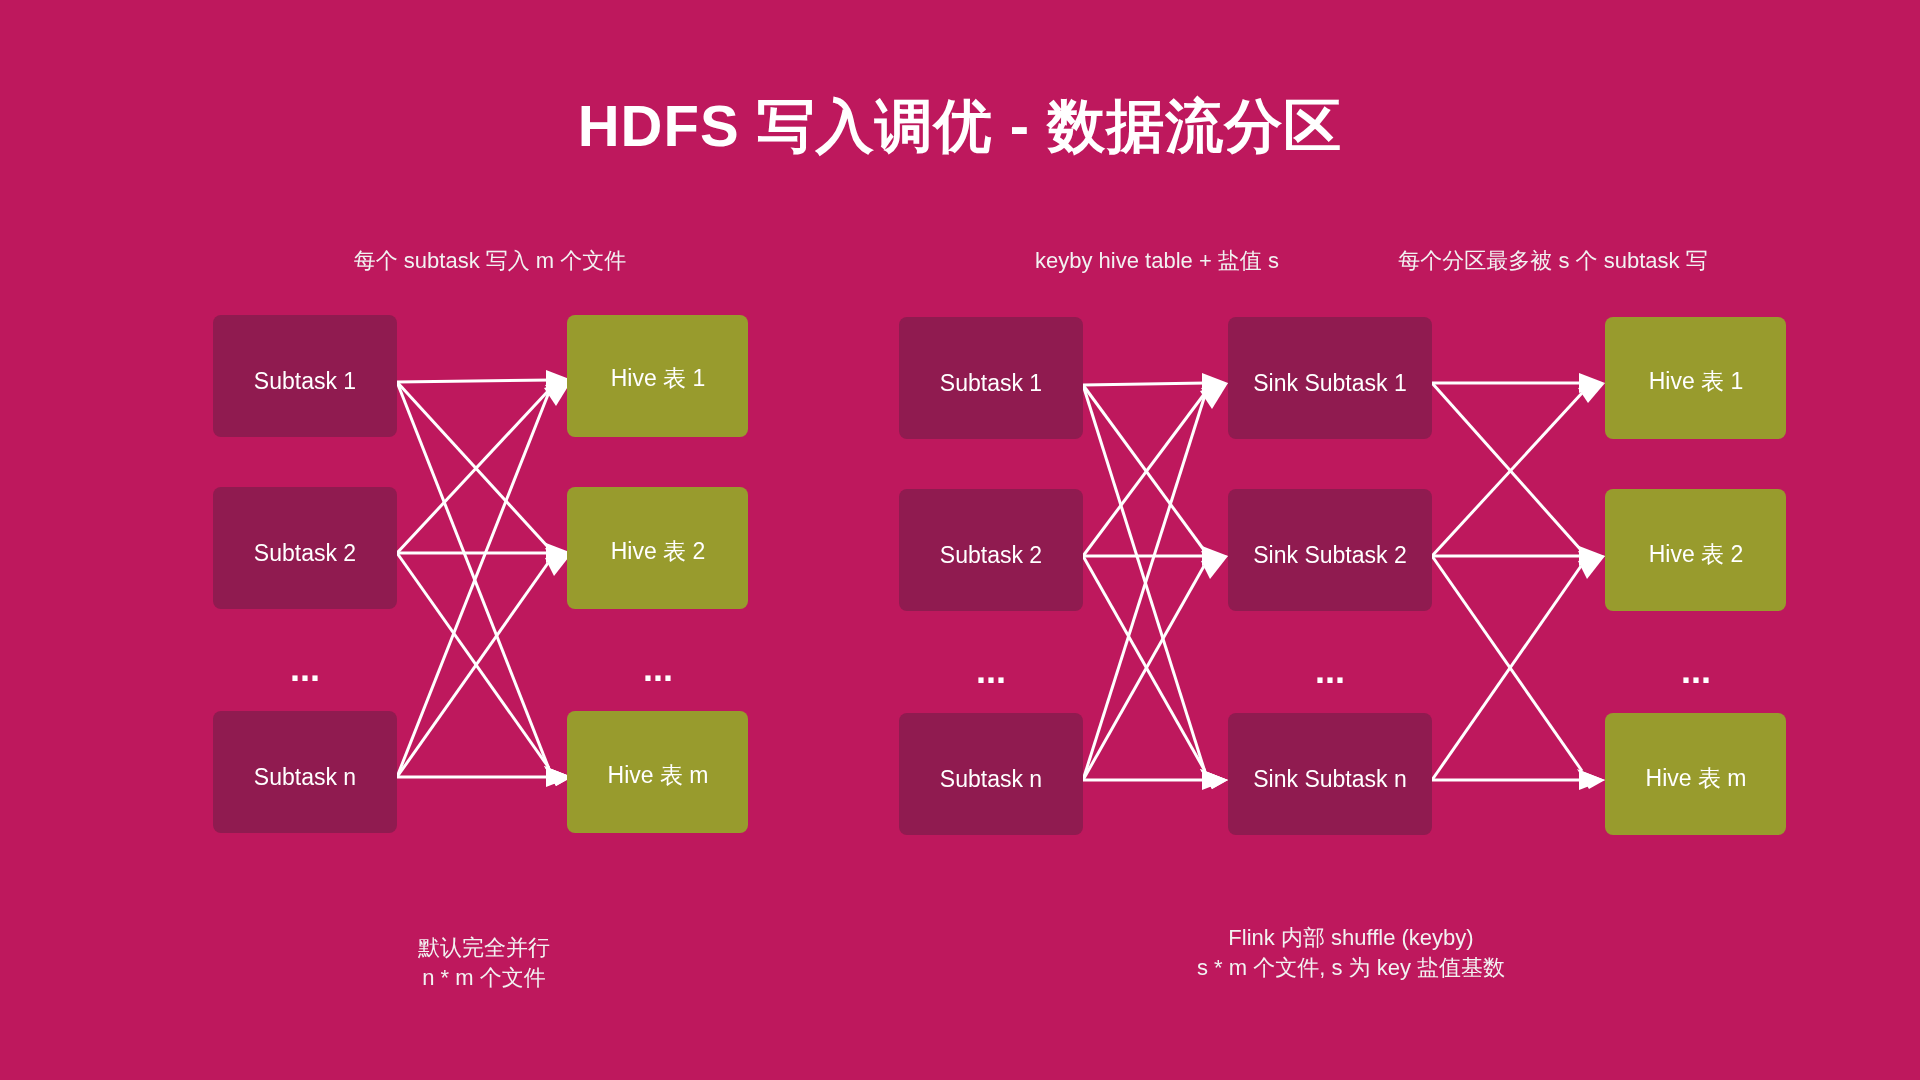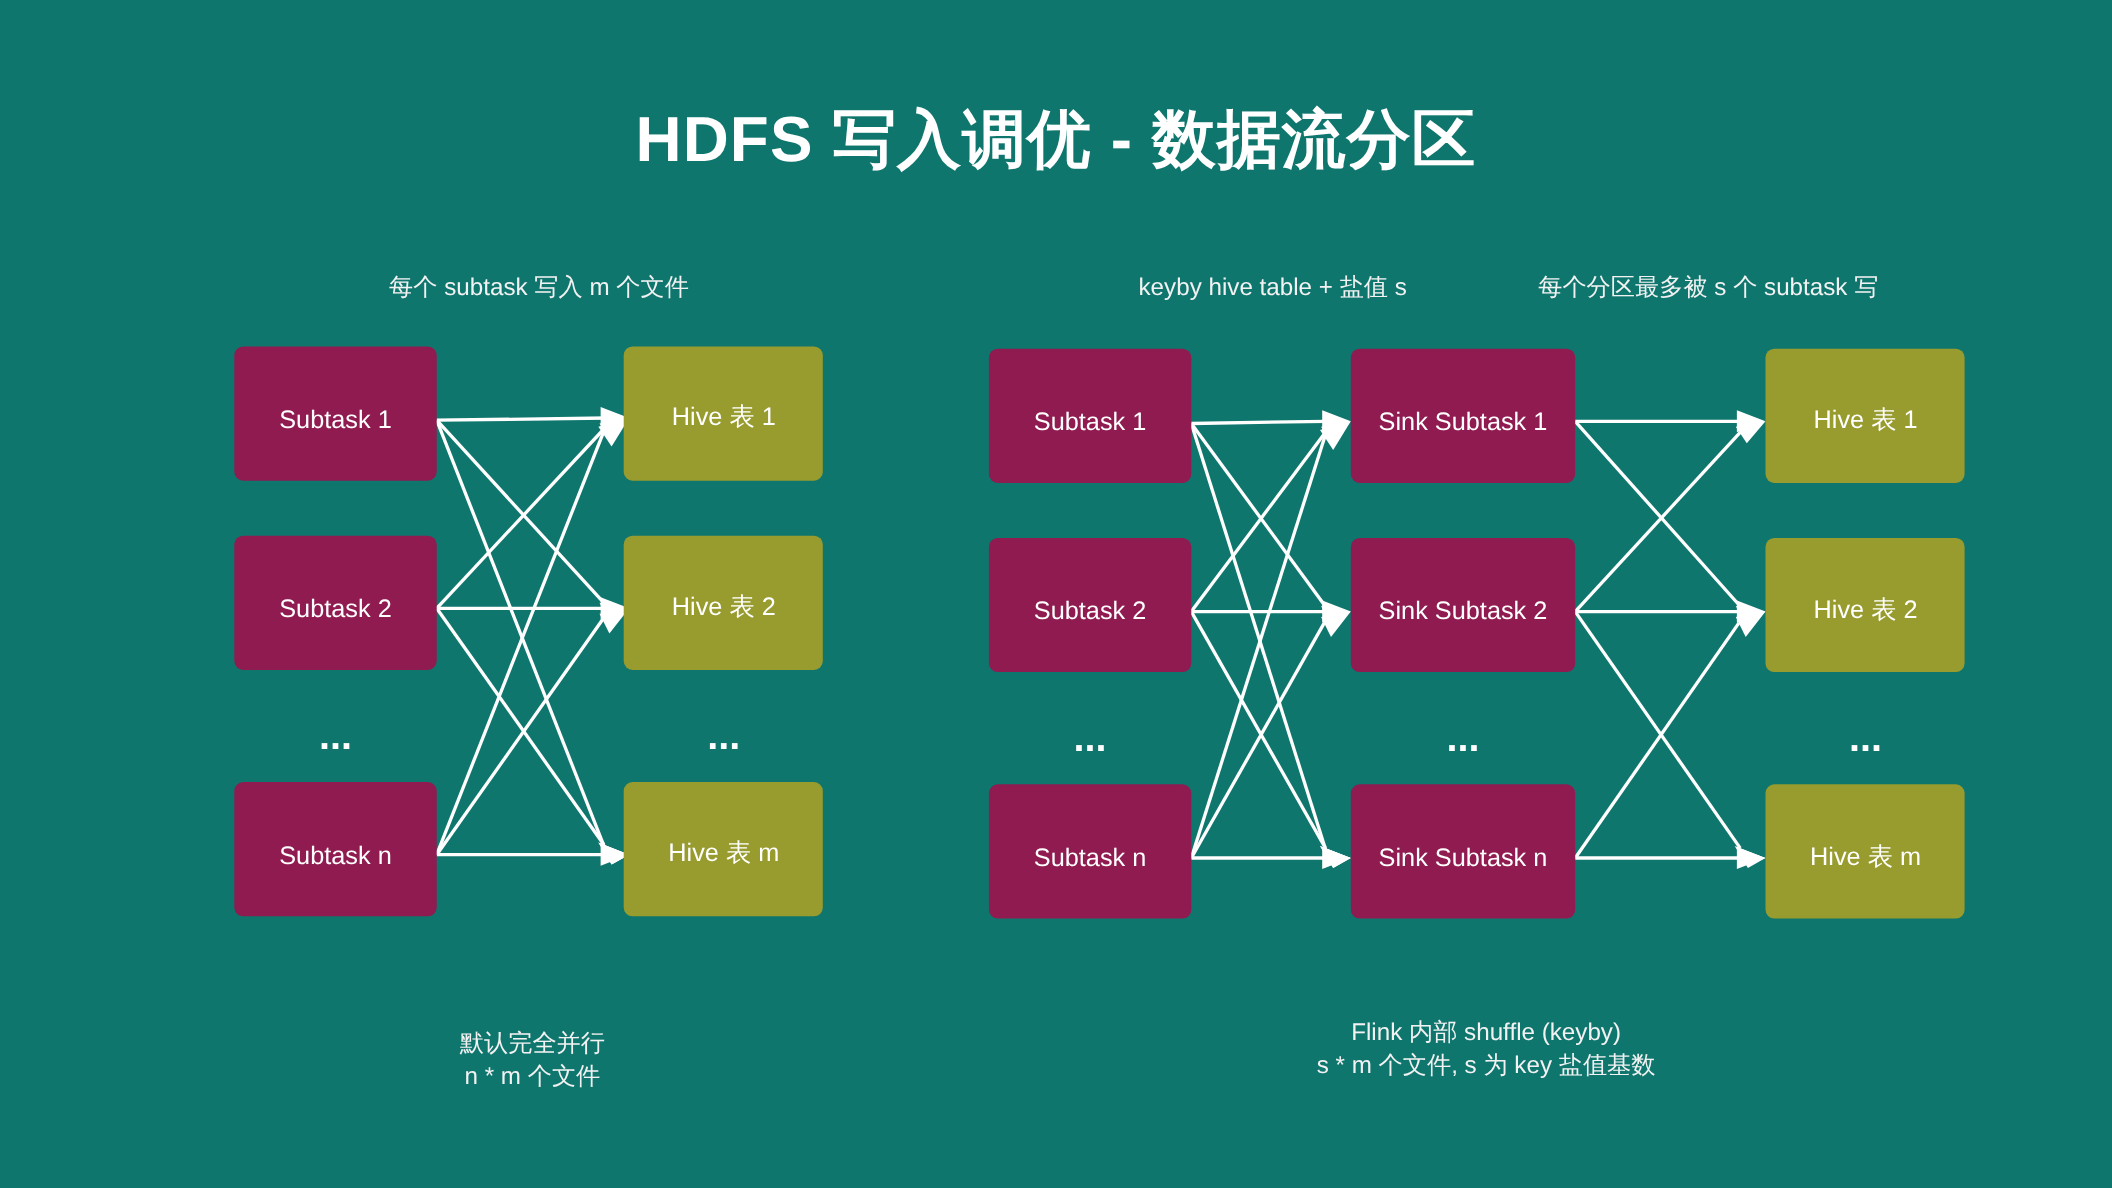--- a/index.html
+++ b/index.html
@@ -14,21 +14,21 @@
     overflow: hidden;
     font-family: "Liberation Sans", "DejaVu Sans", sans-serif;
     color: #ffffff;
     position: relative;
   }
   #slide {
     position: absolute;
     left: 0; top: 0;
     width: 1920px;
     height: 1080px;
-    background: #0f766e;
+    background: #be185d;
   }
   #page-title {
     position: absolute;
     left: 0;
     top: 88px;
     width: 1920px;
     text-align: center;
     font-size: 58px;
     font-weight: bold;
     letter-spacing: 1px;

